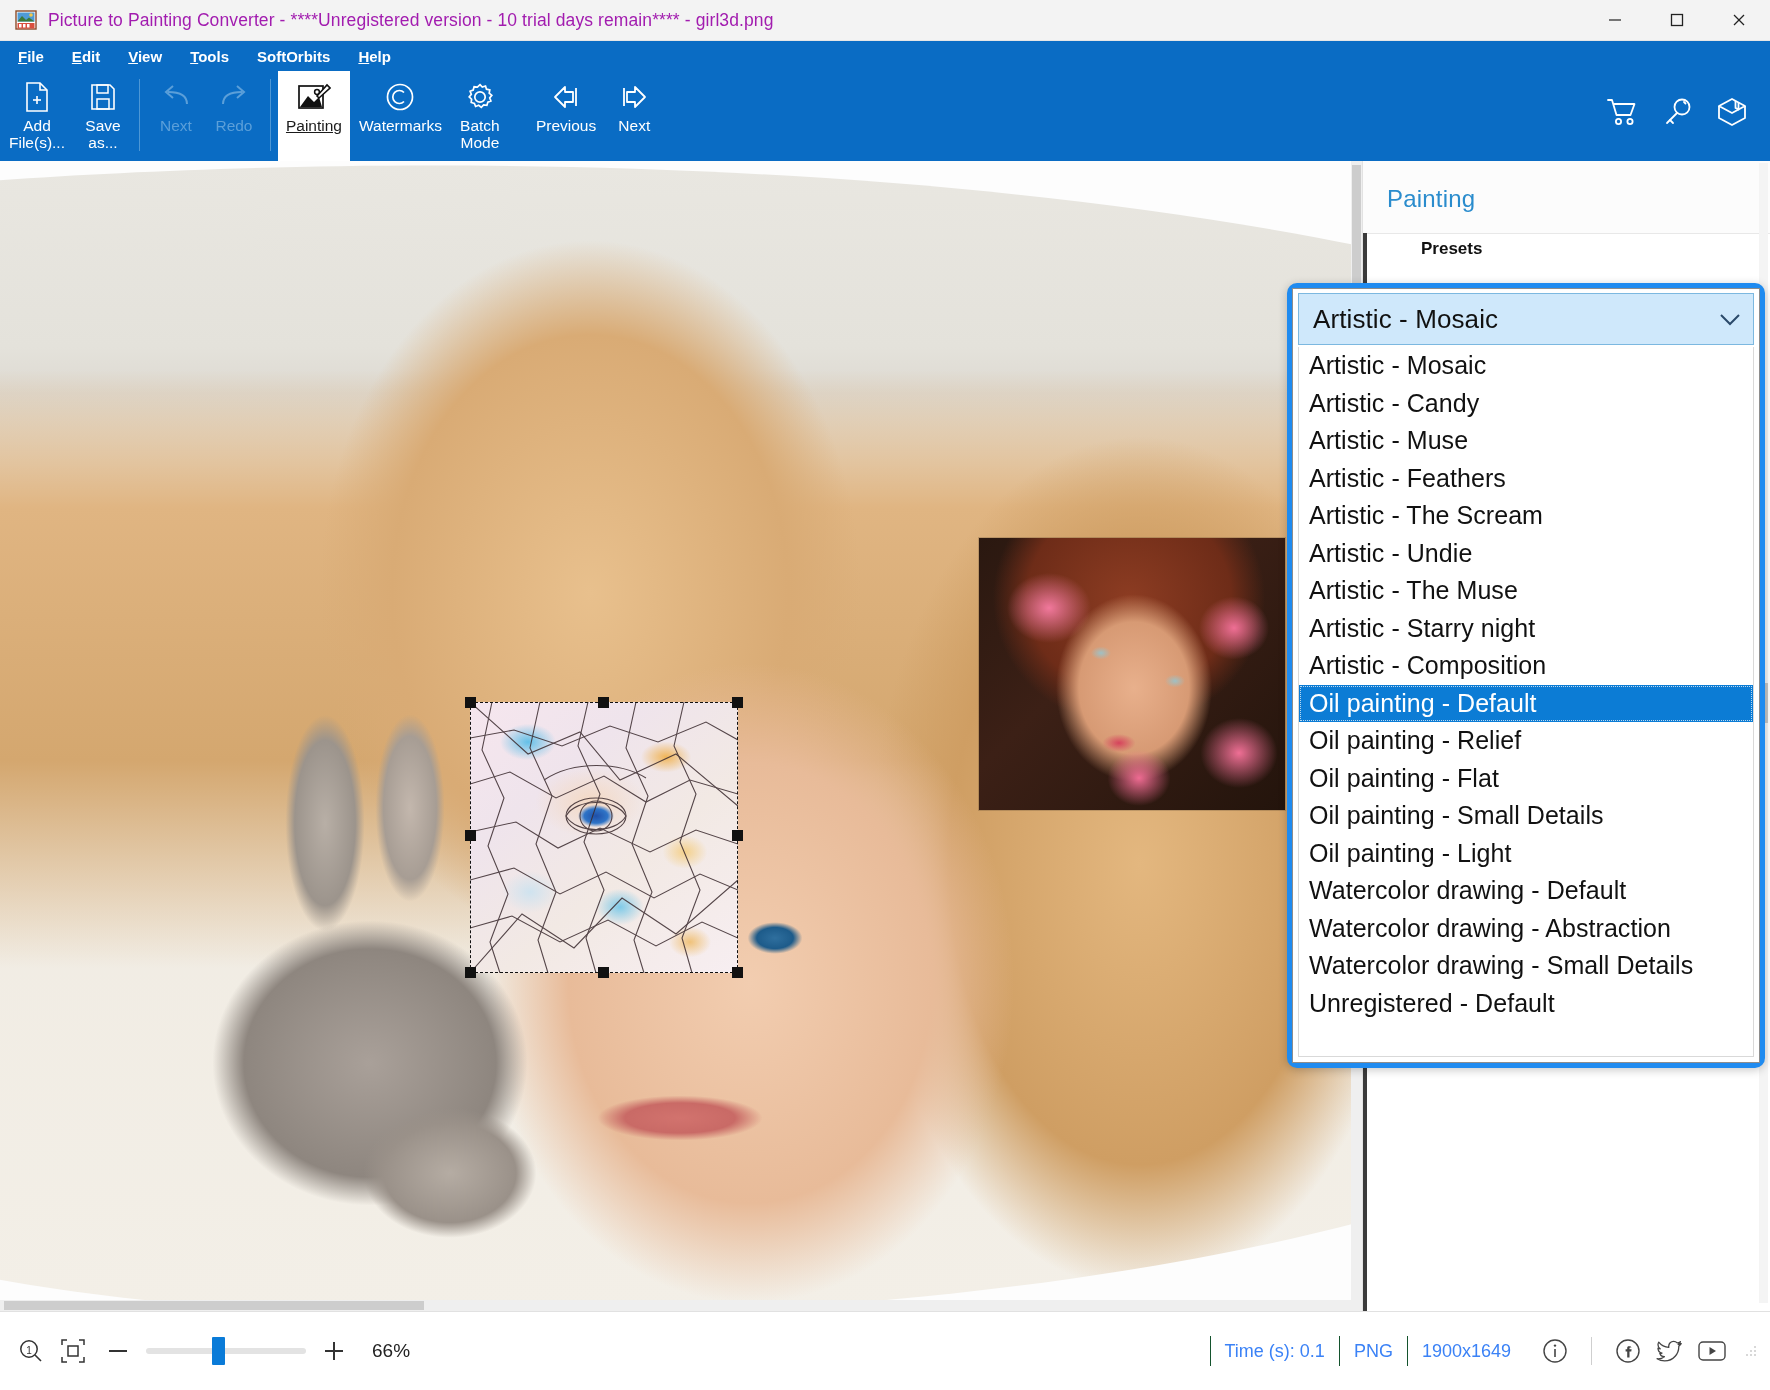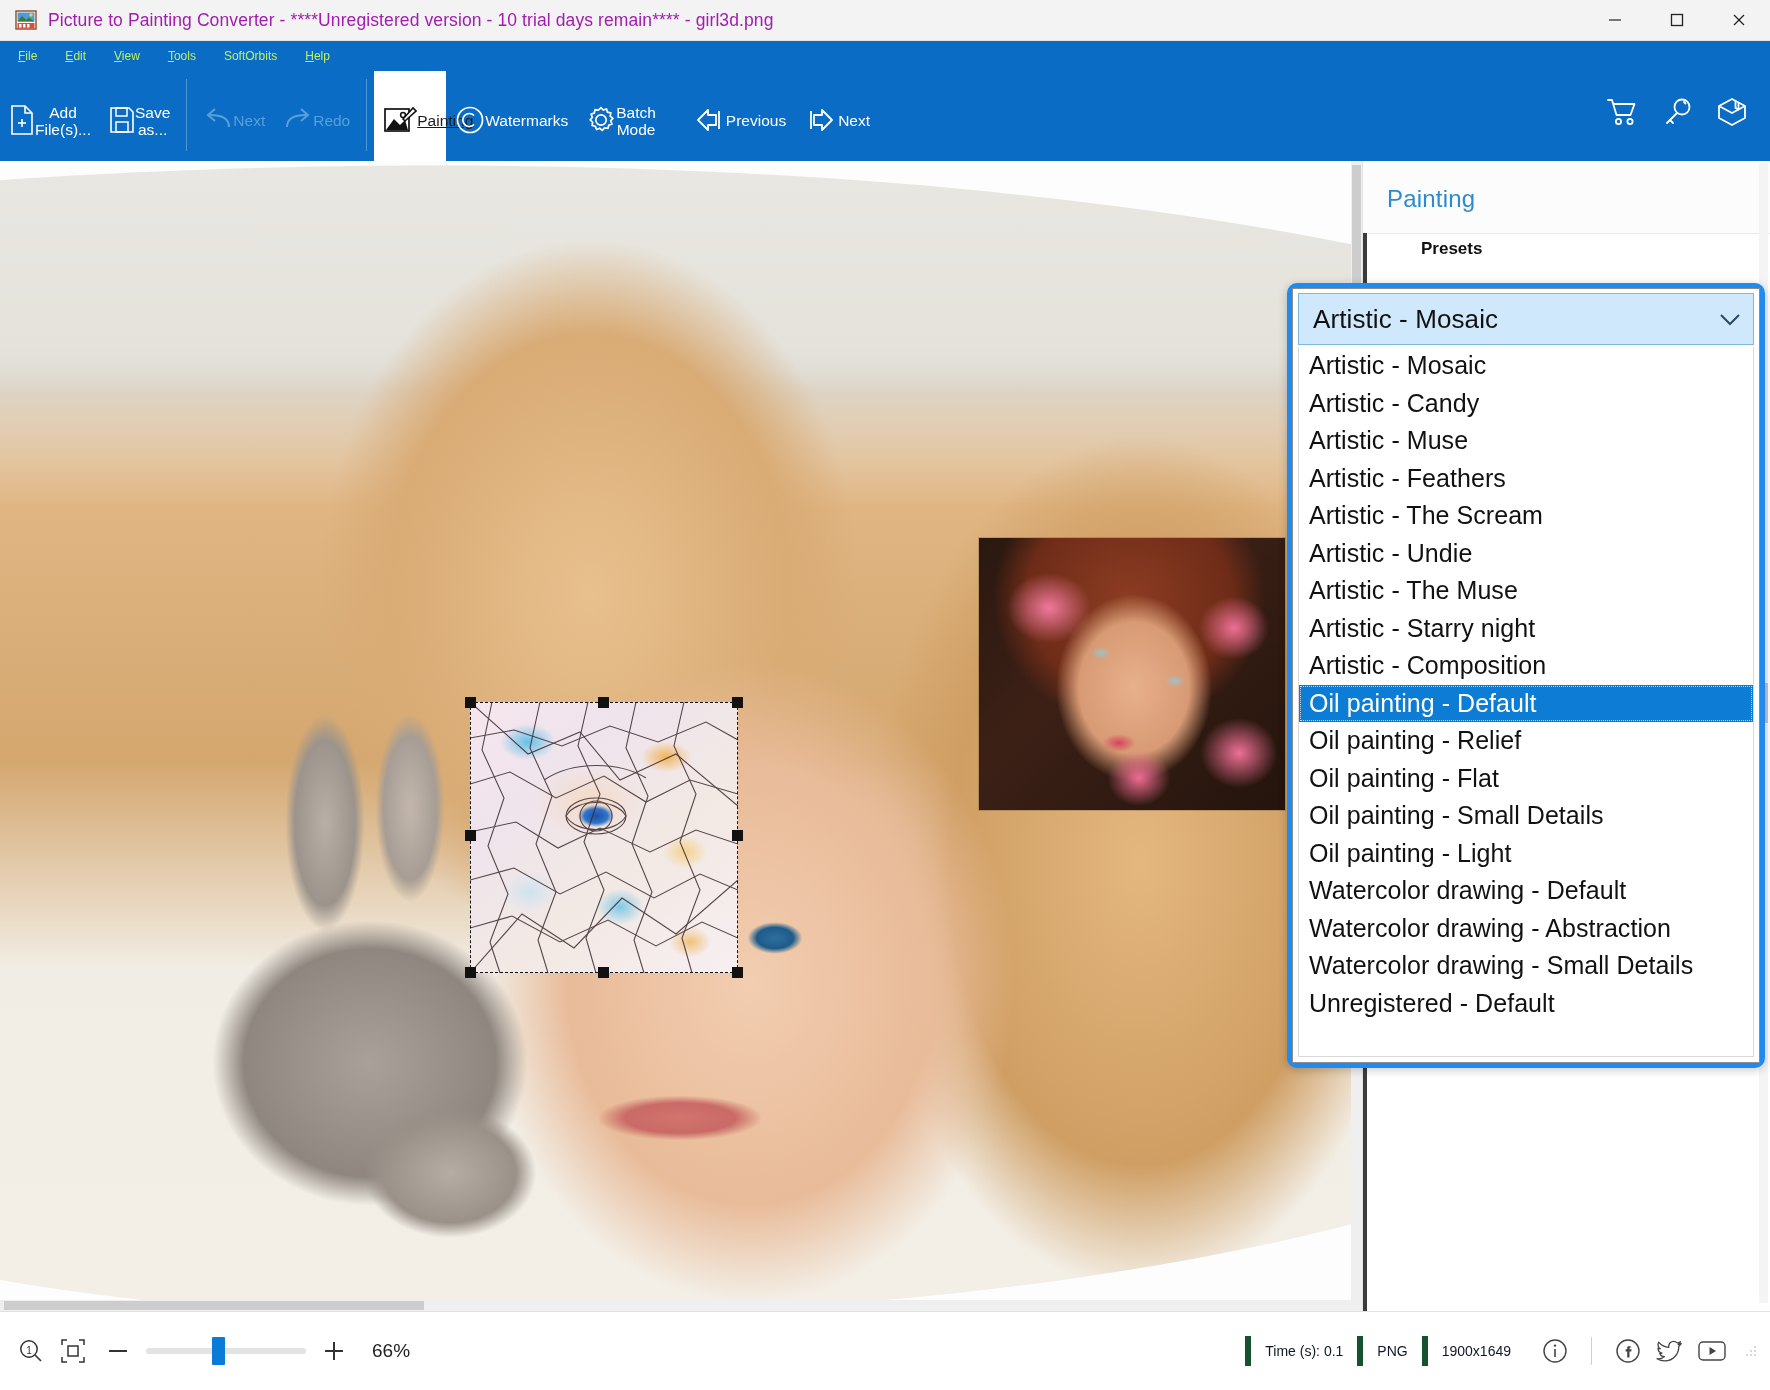--- a/index.html
+++ b/index.html
@@ -35,32 +35,33 @@
   
   .ribbon {
     position:absolute; left:0; top:41px; width:1770px; height:120px;
     background:#0a6cc4;
   }
   .menubar {
     position:absolute; left:0; top:0; height:30px; width:100%;
     display:flex; align-items:center; padding-left:16px; gap:24px;
   }
   .menu-item {
-    color:#bef264; font-size:12px; line-height:1; padding:2px 2px;
+    color:#ffffff; font-size:15px; line-height:1; padding:2px 2px;
     white-space:nowrap;
+    font-weight:bold;
   }
   .menu-item .mn { text-decoration:underline; }
 
   .tools {
     position:absolute; left:0; top:30px; height:90px; width:100%;
     display:flex; align-items:stretch;
   }
   .tool {
     width:58px; min-width:58px;
-    display:flex; align-items:center; justify-content:flex-start;
+    display:flex; flex-direction:column; align-items:center; justify-content:flex-start;
     padding-top:7px; color:#fff; cursor:default; position:relative;
   }
   .tool .ticon { height:37px; display:flex; align-items:center; justify-content:center; }
   .tool .tlabel {
     font-size:15.5px; line-height:17px; text-align:center; margin-top:2px;
     white-space:pre-line;
   }
   .tool.wide { width:auto; padding-left:9px; padding-right:9px; }
   .tool.disabled { color:#5b9fd9; }
   .tool.active {
@@ -239,21 +240,21 @@
   .zoom-track {
     position:relative; width:160px; height:6px; background:#e3e3e3; border-radius:3px; margin:0 8px;
   }
   .zoom-thumb {
     position:absolute; left:66px; top:-11px; width:13px; height:28px; background:#0a7bd8; border-radius:1px;
   }
   .zoom-pct { font-size:19px; color:#222; margin-left:18px; }
 
   .sb-right { margin-left:auto; display:flex; align-items:center; padding-right:12px; }
   .sb-cell {
-    font-size:14px; color:#0f172a; padding:0 14px; border-left:6px solid #14532d;
+    font-size:18px; color:#3b82f6; padding:0 14px; border-left:1px solid #14532d;
     height:30px; display:flex; align-items:center; white-space:nowrap;
   }
   .sb-social { display:flex; align-items:center; gap:10px; margin-left:14px; }
   .sb-social .sic { width:32px; height:32px; display:flex; align-items:center; justify-content:center; color:#444; }
   .sb-divider { width:1px; height:28px; background:#cfcfcf; margin:0 10px; }
   .grip { width:18px; height:18px; margin-left:12px; opacity:.45; }
 </style>
 </head>
 <body>
 

